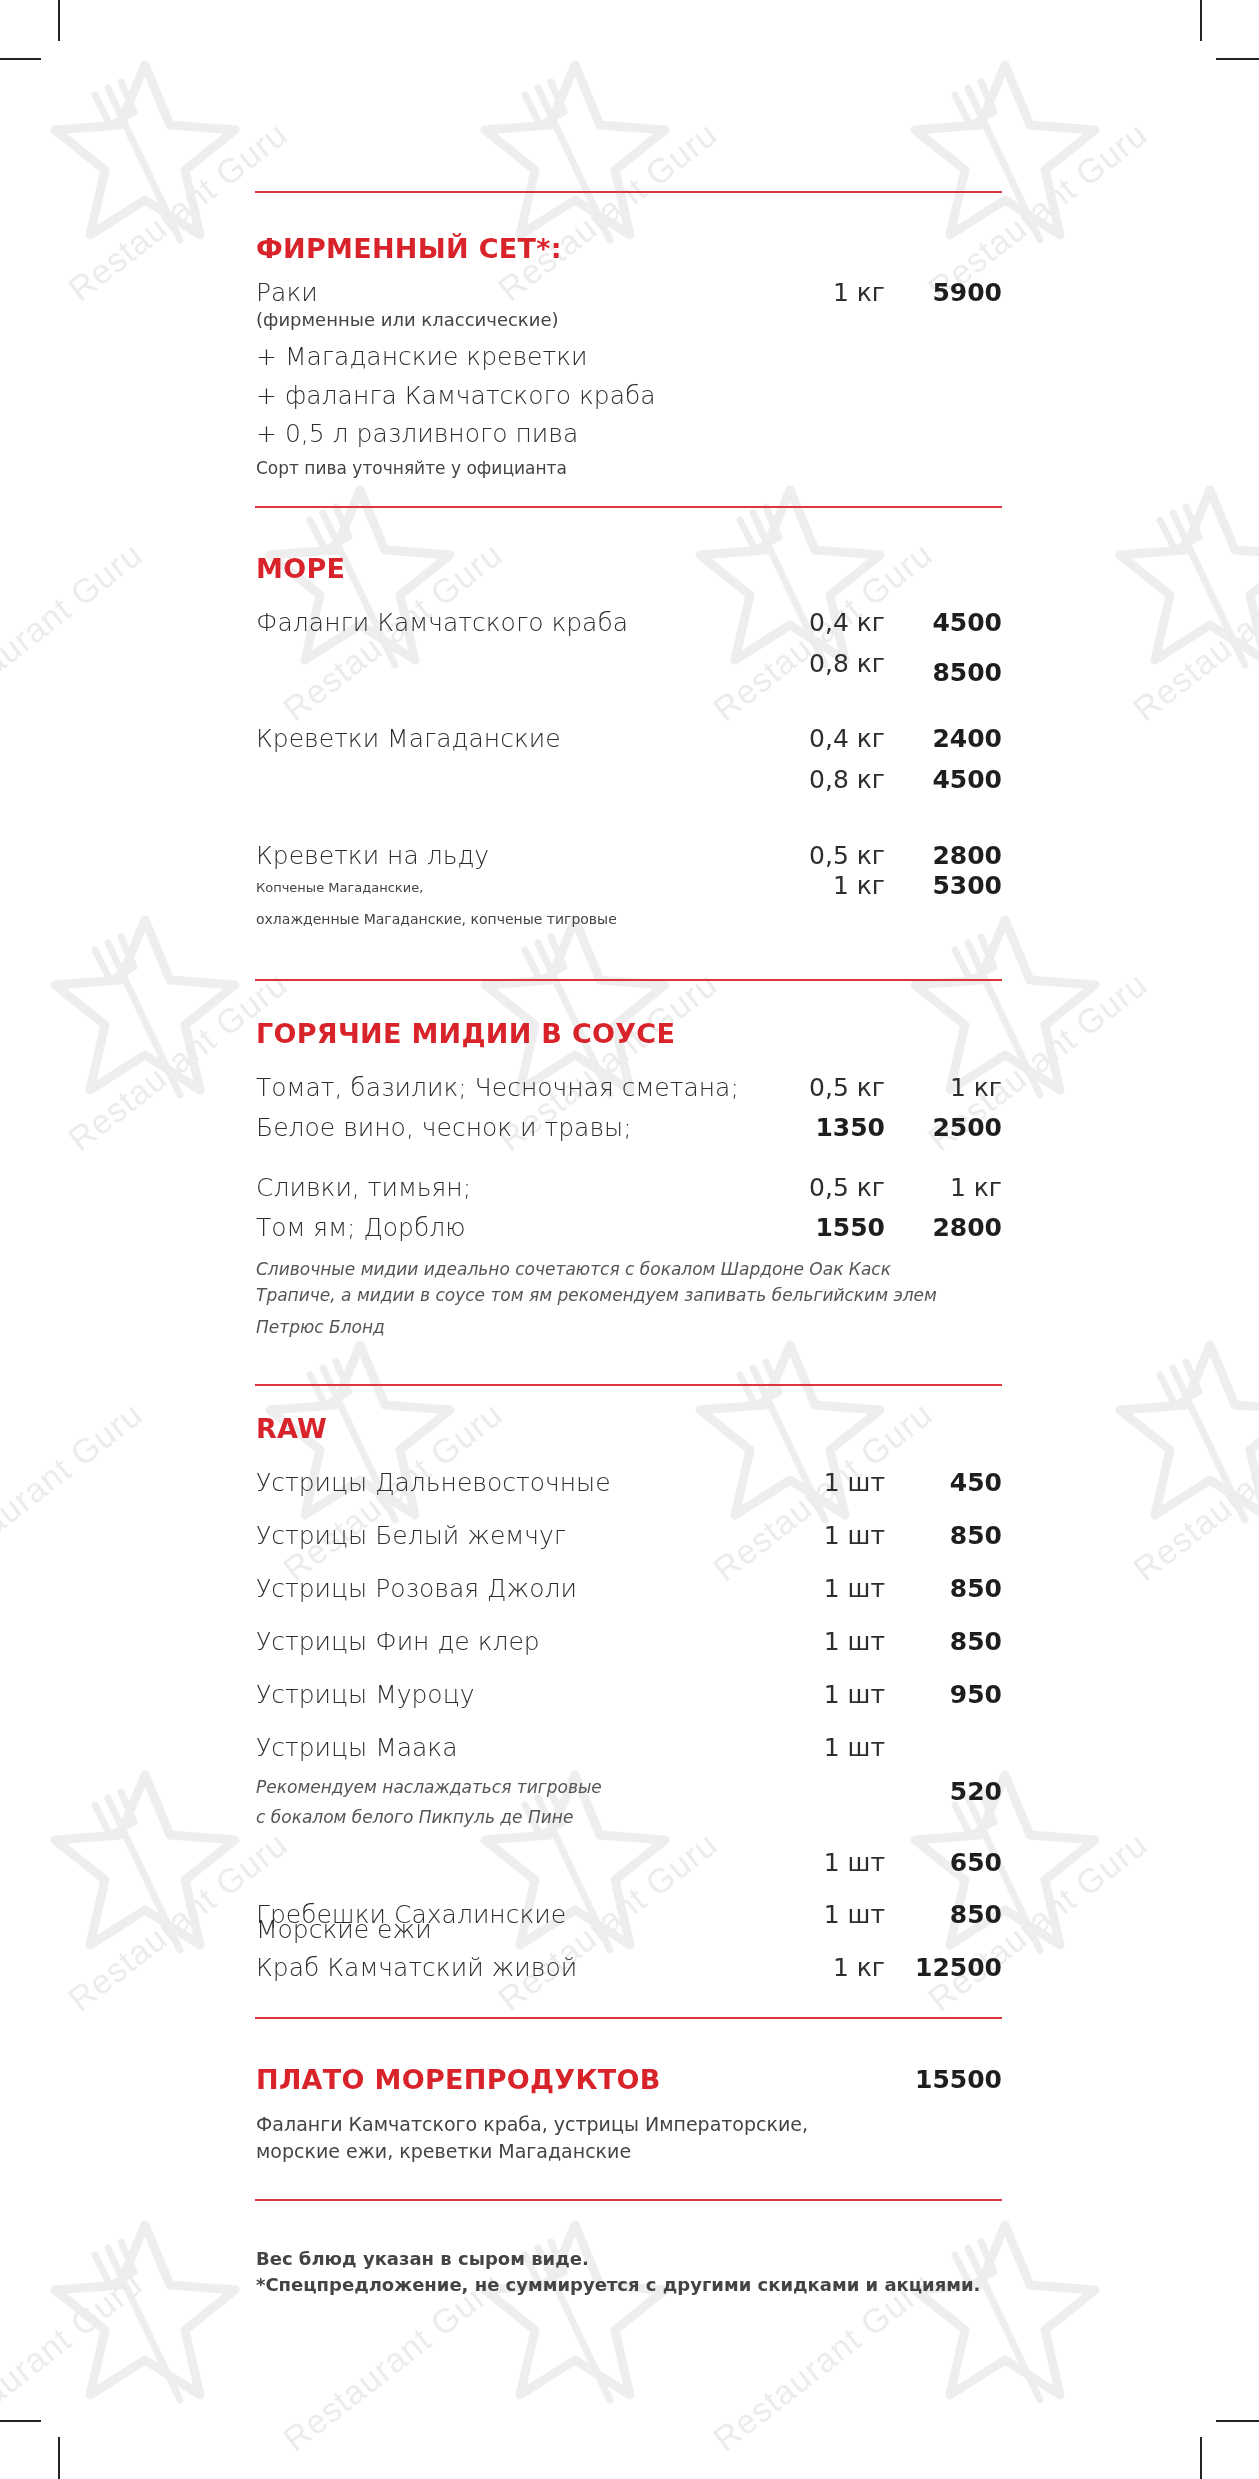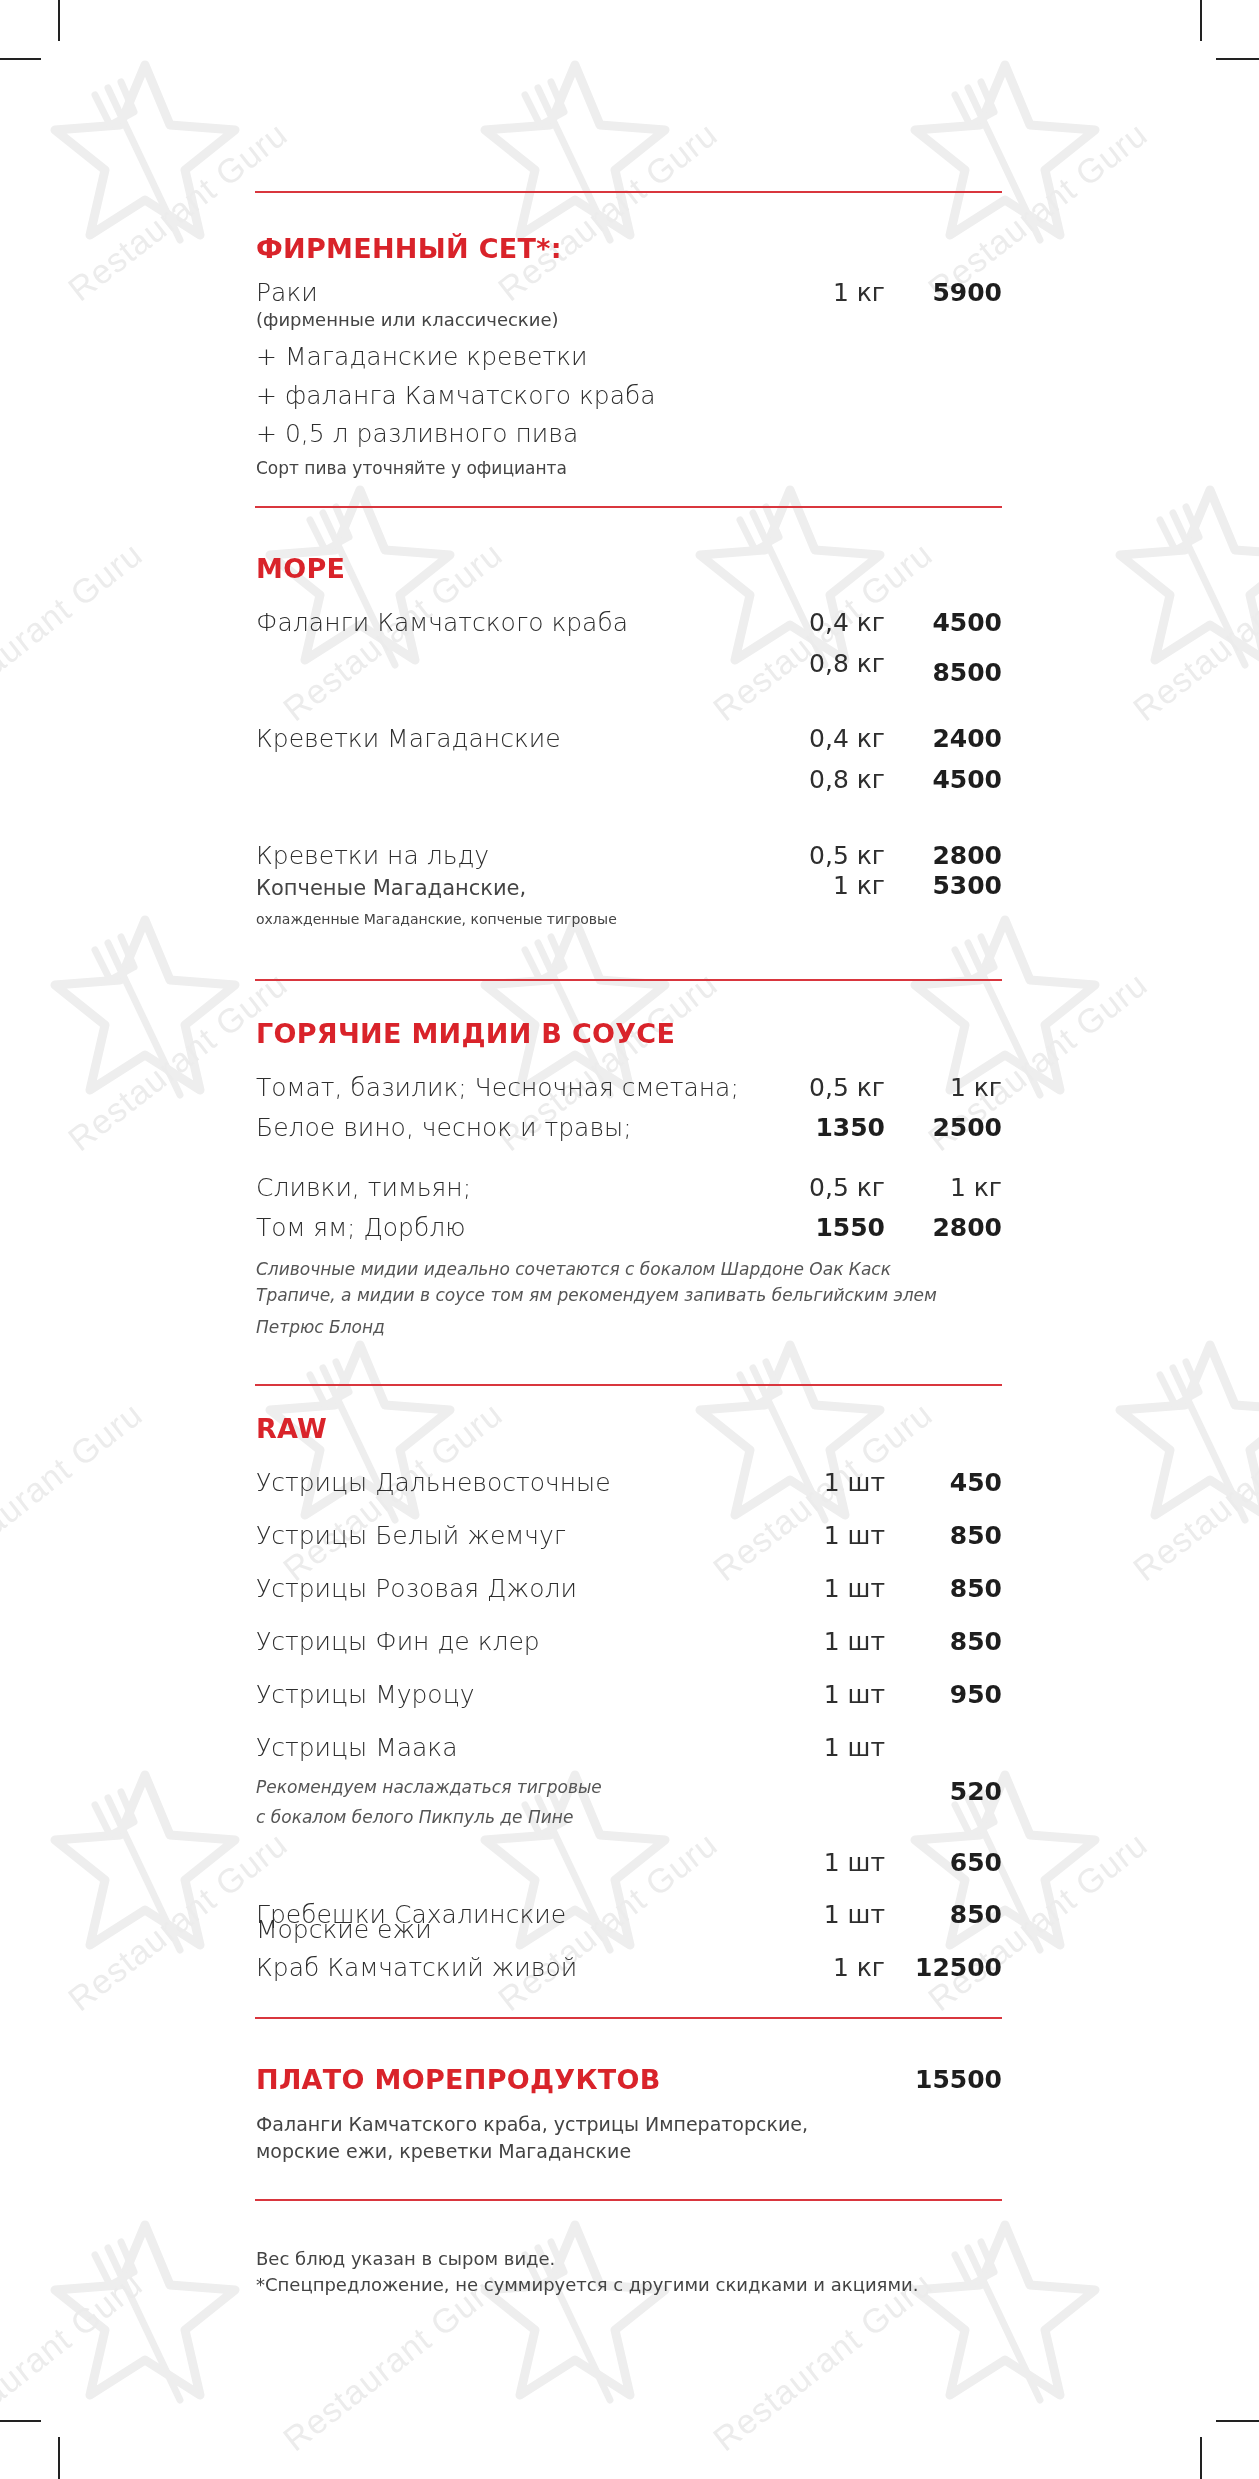--- a/index.html
+++ b/index.html
@@ -12,21 +12,21 @@
   .divider { position:absolute; left:255px; width:747px; height:2px; background:#d9363e; }
   .h { position:absolute; left:256px; font-family:"DejaVu Sans", sans-serif; font-weight:bold; color:#d9232a; font-size:27px; line-height:32px; letter-spacing:0.3px; white-space:nowrap; }
   .t { position:absolute; white-space:nowrap; line-height:32px; }
   .name { left:256px; font-size:25px; font-weight:300; color:#2e2e2e; font-family:"DejaVu Sans", sans-serif; }
   .sub { left:256px; font-size:18px; color:#444; font-family:"DejaVu Sans", sans-serif; line-height:26px; }
   .note { left:256px; font-size:17px; color:#555; font-style:italic; font-family:"DejaVu Sans", sans-serif; line-height:26px; }
   .w { right:374px; font-size:25px; color:#2e2e2e; font-family:"DejaVu Sans", sans-serif; text-align:right; }
   .w2 { right:257px; font-size:25px; color:#2e2e2e; font-family:"DejaVu Sans", sans-serif; text-align:right; }
   .p { right:257px; font-size:25px; font-weight:bold; color:#1e1e1e; font-family:"DejaVu Sans", sans-serif; text-align:right; }
   .p1 { right:374px; font-size:25px; font-weight:bold; color:#1e1e1e; font-family:"DejaVu Sans", sans-serif; text-align:right; }
-  .foot { left:256px; font-size:18px; color:#444; font-family:"DejaVu Sans", sans-serif; line-height:26px; }
+  .foot { left:256px; font-size:18px; color:#444; font-family:"DejaVu Sans", sans-serif; line-height:26px;font-weight:bold; }
 </style>
 </head>
 <body>
 
 <svg width="0" height="0" style="position:absolute">
   <defs>
     <g id="starfork">
       <path d="M95 10 L120 70 L185 75 L135 115 L150 180 L95 145 L40 180 L55 115 L5 75 L70 70 Z" fill="none" stroke="#eeeeee" stroke-width="9" stroke-linejoin="round"></path>
       <path d="M45 40 L60 70 M58 33 L72 63 M71 27 L84 57 M60 70 L84 57 M72 63 L130 185" fill="none" stroke="#eeeeee" stroke-width="7" stroke-linecap="round"></path>
     </g>
@@ -151,21 +151,21 @@
   <div class="t w" style="top:723px">0,4 кг</div>
   <div class="t p" style="top:723px">2400</div>
   <div class="t w" style="top:764px">0,8 кг</div>
   <div class="t p" style="top:764px">4500</div>
 
   <div class="t name" style="top:840px">Креветки на льду</div>
   <div class="t w" style="top:840px">0,5 кг</div>
   <div class="t p" style="top:840px">2800</div>
   <div class="t w" style="top:870px">1 кг</div>
   <div class="t p" style="top:870px">5300</div>
-  <div class="t sub" style="top:875px;font-size:21px">Копченые Магаданские,</div>
+  <div class="t sub" style="top:875px;font-size:13px">Копченые Магаданские,</div>
   <div class="t sub" style="top:906px;font-size:14px">охлажденные Магаданские, копченые тигровые</div>
 </section>
 
 <section>
   <div class="h" style="top:1018px">ГОРЯЧИЕ МИДИИ В СОУСЕ</div>
 
   <div class="t name" style="top:1072px">Томат, базилик; Чесночная сметана;</div>
   <div class="t w" style="top:1072px">0,5 кг</div>
   <div class="t w2" style="top:1072px">1 кг</div>
   <div class="t name" style="top:1112px">Белое вино, чеснок и травы;</div>

